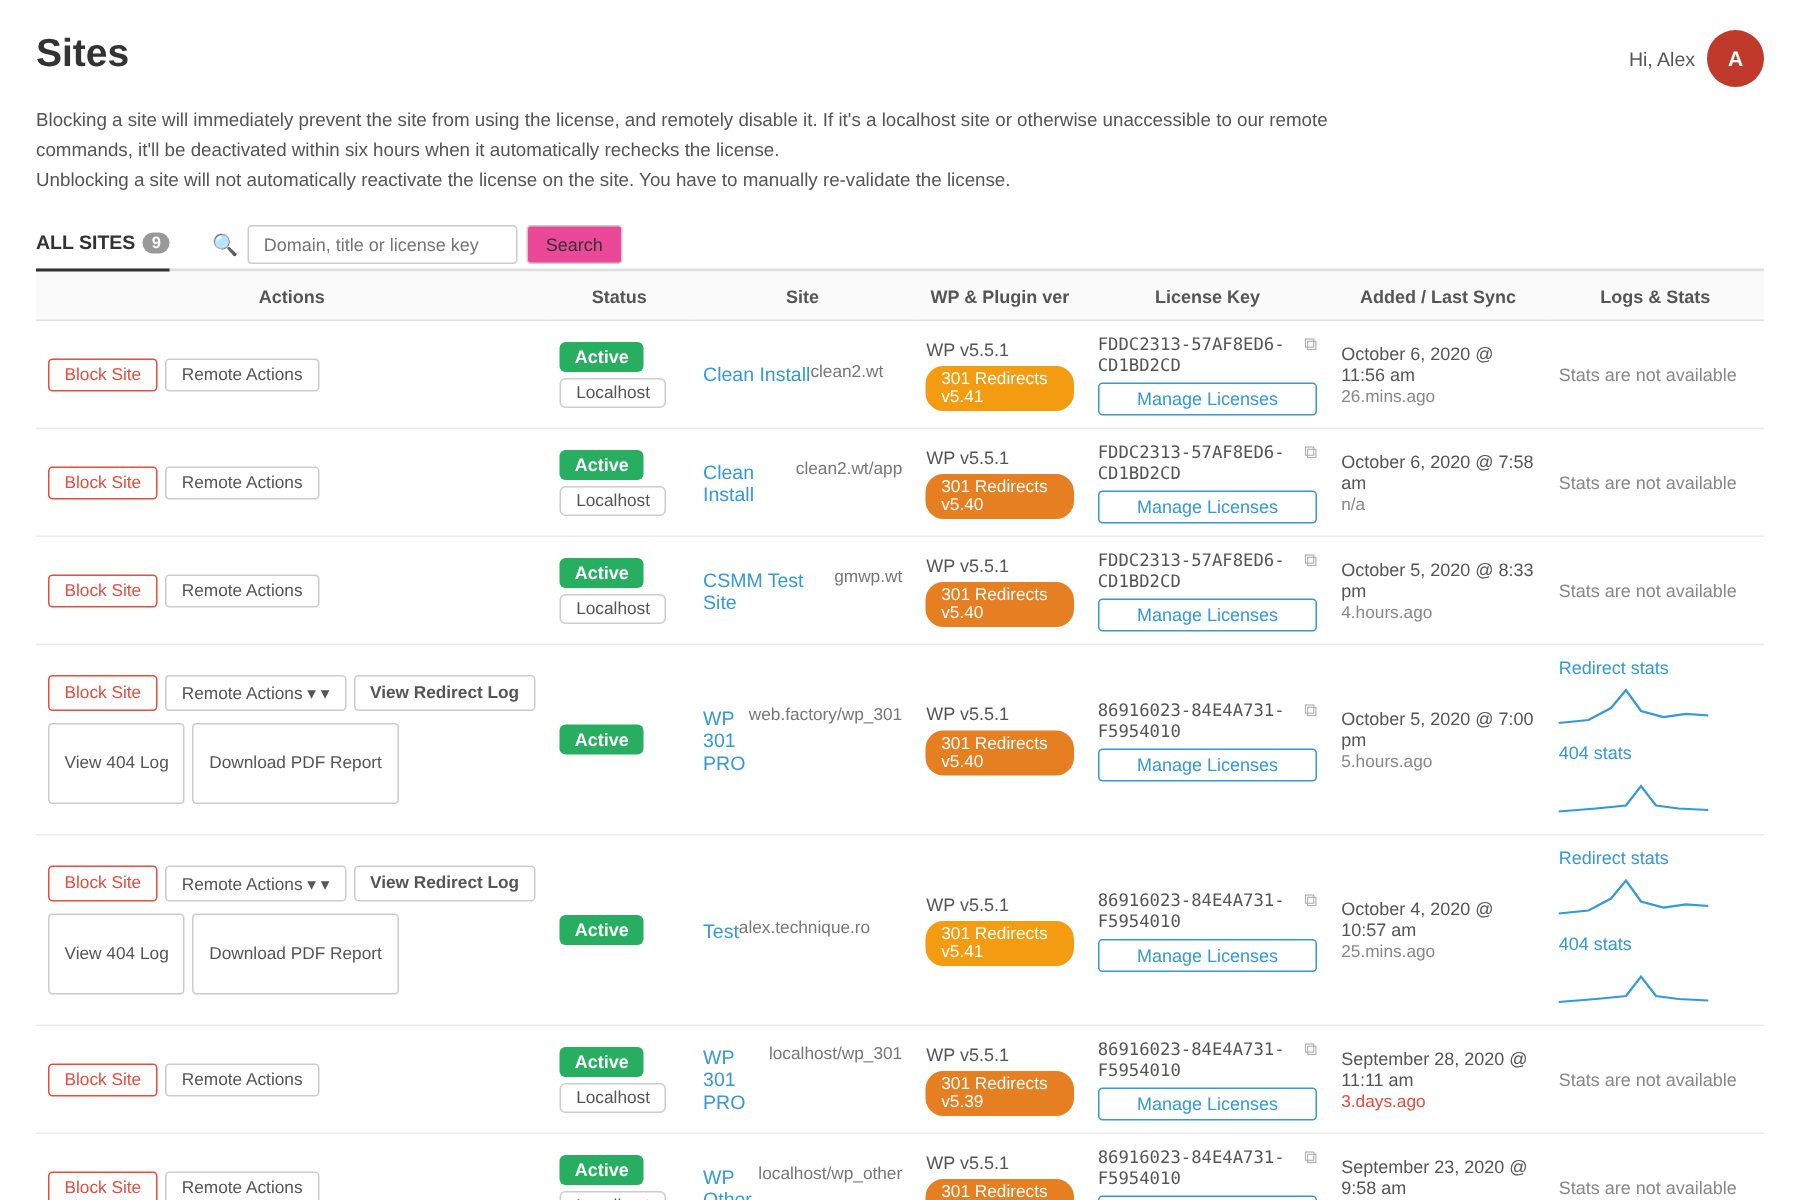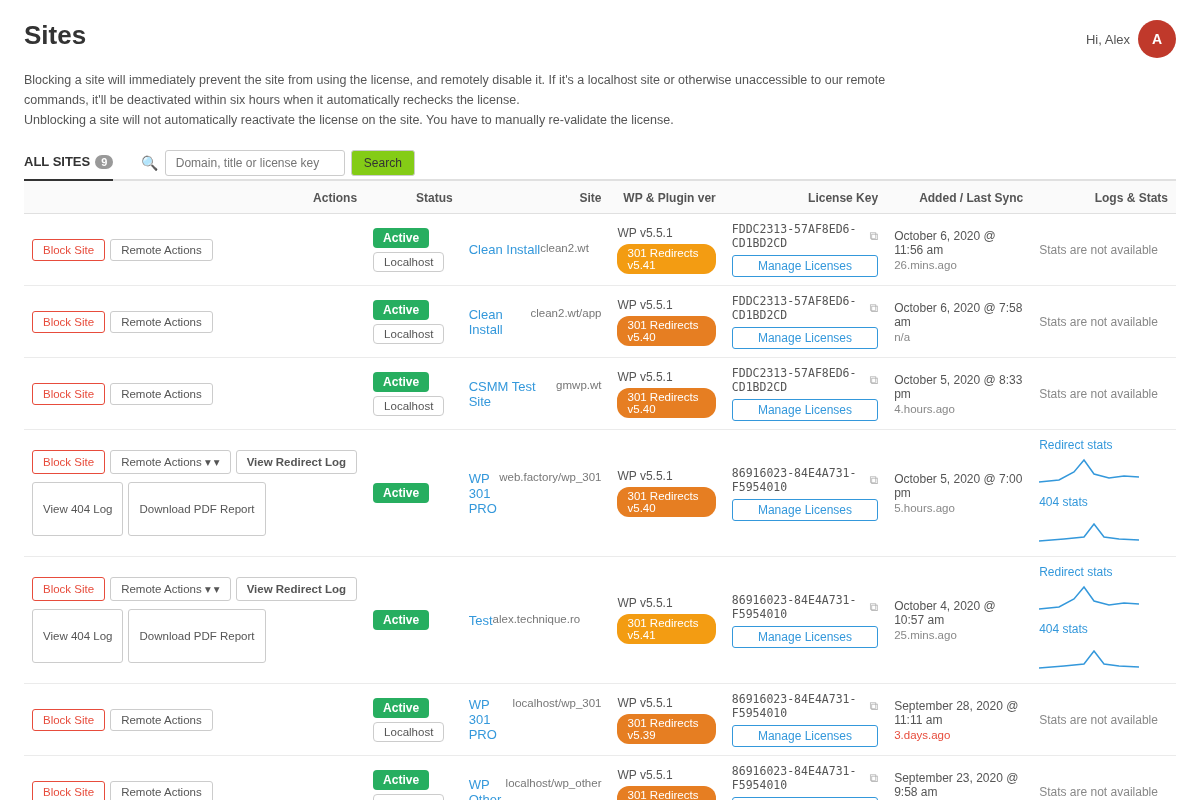--- a/index.html
+++ b/index.html
@@ -8,40 +8,40 @@
     .header { display: flex; align-items: flex-start; justify-content: space-between; margin-bottom: 12px; }
     .page-title { font-size: 26px; font-weight: 600; color: #333; }
     .user-info { display: flex; align-items: center; gap: 8px; font-size: 13px; color: #555; }
     .avatar { width: 38px; height: 38px; border-radius: 50%; background: #c0392b; display: flex; align-items: center; justify-content: center; color: #fff; font-size: 14px; font-weight: bold; overflow: hidden; }
     .description { font-size: 12.5px; color: #555; line-height: 1.6; margin-bottom: 16px; max-width: 900px; }
     .toolbar { display: flex; align-items: center; gap: 12px; margin-bottom: 0; border-bottom: 2px solid #e0e0e0; padding-bottom: 0; }
     .all-sites-tab { font-size: 13px; font-weight: 600; color: #333; padding: 8px 0 10px 0; border-bottom: 2px solid #333; margin-bottom: -2px; display: flex; align-items: center; gap: 5px; cursor: pointer; }
     .tab-count { background: #999; color: #fff; border-radius: 10px; padding: 1px 6px; font-size: 11px; font-weight: 600; }
     .search-area { display: flex; align-items: center; gap: 6px; margin-left: 16px; }
     .search-input { border: 1px solid #ccc; border-radius: 3px; padding: 5px 10px; font-size: 12px; width: 180px; color: #555; outline: none; }
-    .search-btn { background: #84cc16; border: 1px solid #ccc; border-radius: 3px; padding: 5px 12px; font-size: 12px; cursor: pointer; color: #333; }
+    .search-btn { background: #ec4899; border: 1px solid #ccc; border-radius: 3px; padding: 5px 12px; font-size: 12px; cursor: pointer; color: #333; }
     table { width: 100%; border-collapse: collapse; margin-top: 0; }
-    th { text-align: right; padding: 10px 8px 8px 8px; font-size: 12px; font-weight: 600; color: #555; border-bottom: 1px solid #e0e0e0; background: #fafafa; }
+    th { text-align: center; padding: 10px 8px 8px 8px; font-size: 12px; font-weight: 600; color: #555; border-bottom: 1px solid #e0e0e0; background: #fafafa; }
     td { padding: 8px 8px; border-bottom: 1px solid #ebebeb; vertical-align: middle; }
     tr:last-child td { border-bottom: 1px solid #ebebeb; }
     .btn-block { background: #fff; border: 1px solid #e74c3c; color: #e74c3c; border-radius: 3px; padding: 4px 10px; font-size: 11.5px; cursor: pointer; white-space: nowrap; }
     .btn-remote { background: #fff; border: 1px solid #ccc; color: #555; border-radius: 3px; padding: 4px 10px; font-size: 11.5px; cursor: pointer; white-space: nowrap; }
     .btn-remote.has-arrow::after { content: ' ▾'; }
     .btn-view-redirect { background: #fff; border: 1px solid #ccc; color: #555; border-radius: 3px; padding: 4px 10px; font-size: 11.5px; cursor: pointer; white-space: nowrap; font-weight: bold; }
     .btn-view-404 { background: #fff; border: 1px solid #ccc; color: #555; border-radius: 3px; padding: 20px 10px; font-size: 11.5px; cursor: pointer; white-space: nowrap; text-align: right; }
     .btn-pdf { background: #fff; border: 1px solid #ccc; color: #555; border-radius: 3px; padding: 4px 10px; font-size: 11.5px; cursor: pointer; white-space: nowrap; }
     .badge-active { background: #27ae60; color: #fff; border-radius: 4px; padding: 3px 10px; font-size: 12px; font-weight: 600; display: inline-block; }
     .badge-localhost { background: #fff; border: 1px solid #ccc; color: #555; border-radius: 4px; padding: 3px 10px; font-size: 11.5px; display: inline-block; margin-top: 4px; }
     .status-cell { display: flex; flex-direction: column; align-items: flex-start; gap: 0; }
     .site-cell { display: flex; }
     .site-link { color: #3498db; text-decoration: none; font-size: 13px; }
     .site-sub { color: #777; font-size: 11.5px; }
     .wp-ver { color: #555; font-size: 12px; }
     .plugin-badge { display: inline-block; background: #f39c12; color: #fff; border-radius: 12px; padding: 3px 10px; font-size: 11.5px; margin-top: 4px; font-weight: 500; }
-    .license-key { font-size: 11.5px; color: #555; font-family: monospace; display: flex; align-items: center; gap: 4px; }
+    .license-key { font-size: 11.5px; color: #555; font-family: monospace; display: flex; align-items: flex-start; gap: 4px; }
     .copy-icon { color: #aaa; cursor: pointer; font-size: 12px; }
     .manage-btn { border: 1px solid #3498db; color: #3498db; background: #fff; border-radius: 3px; padding: 3px 8px; font-size: 12px; cursor: pointer; margin-top: 5px; display: inline-block; }
     .license-cell { display: flex; flex-direction: column; }
     .date-cell { font-size: 12px; color: #555; }
     .date-ago { font-size: 11.5px; color: #888; margin-top: 2px; }
     .date-ago.red { color: #e74c3c; }
     .stats-cell { font-size: 12px; color: #888; }
     .stats-link { color: #3498db; text-decoration: none; font-size: 12px; display: block; }
     .stats-chart { width: 100px; height: 36px; }
     .th-actions { width: 295px; }

